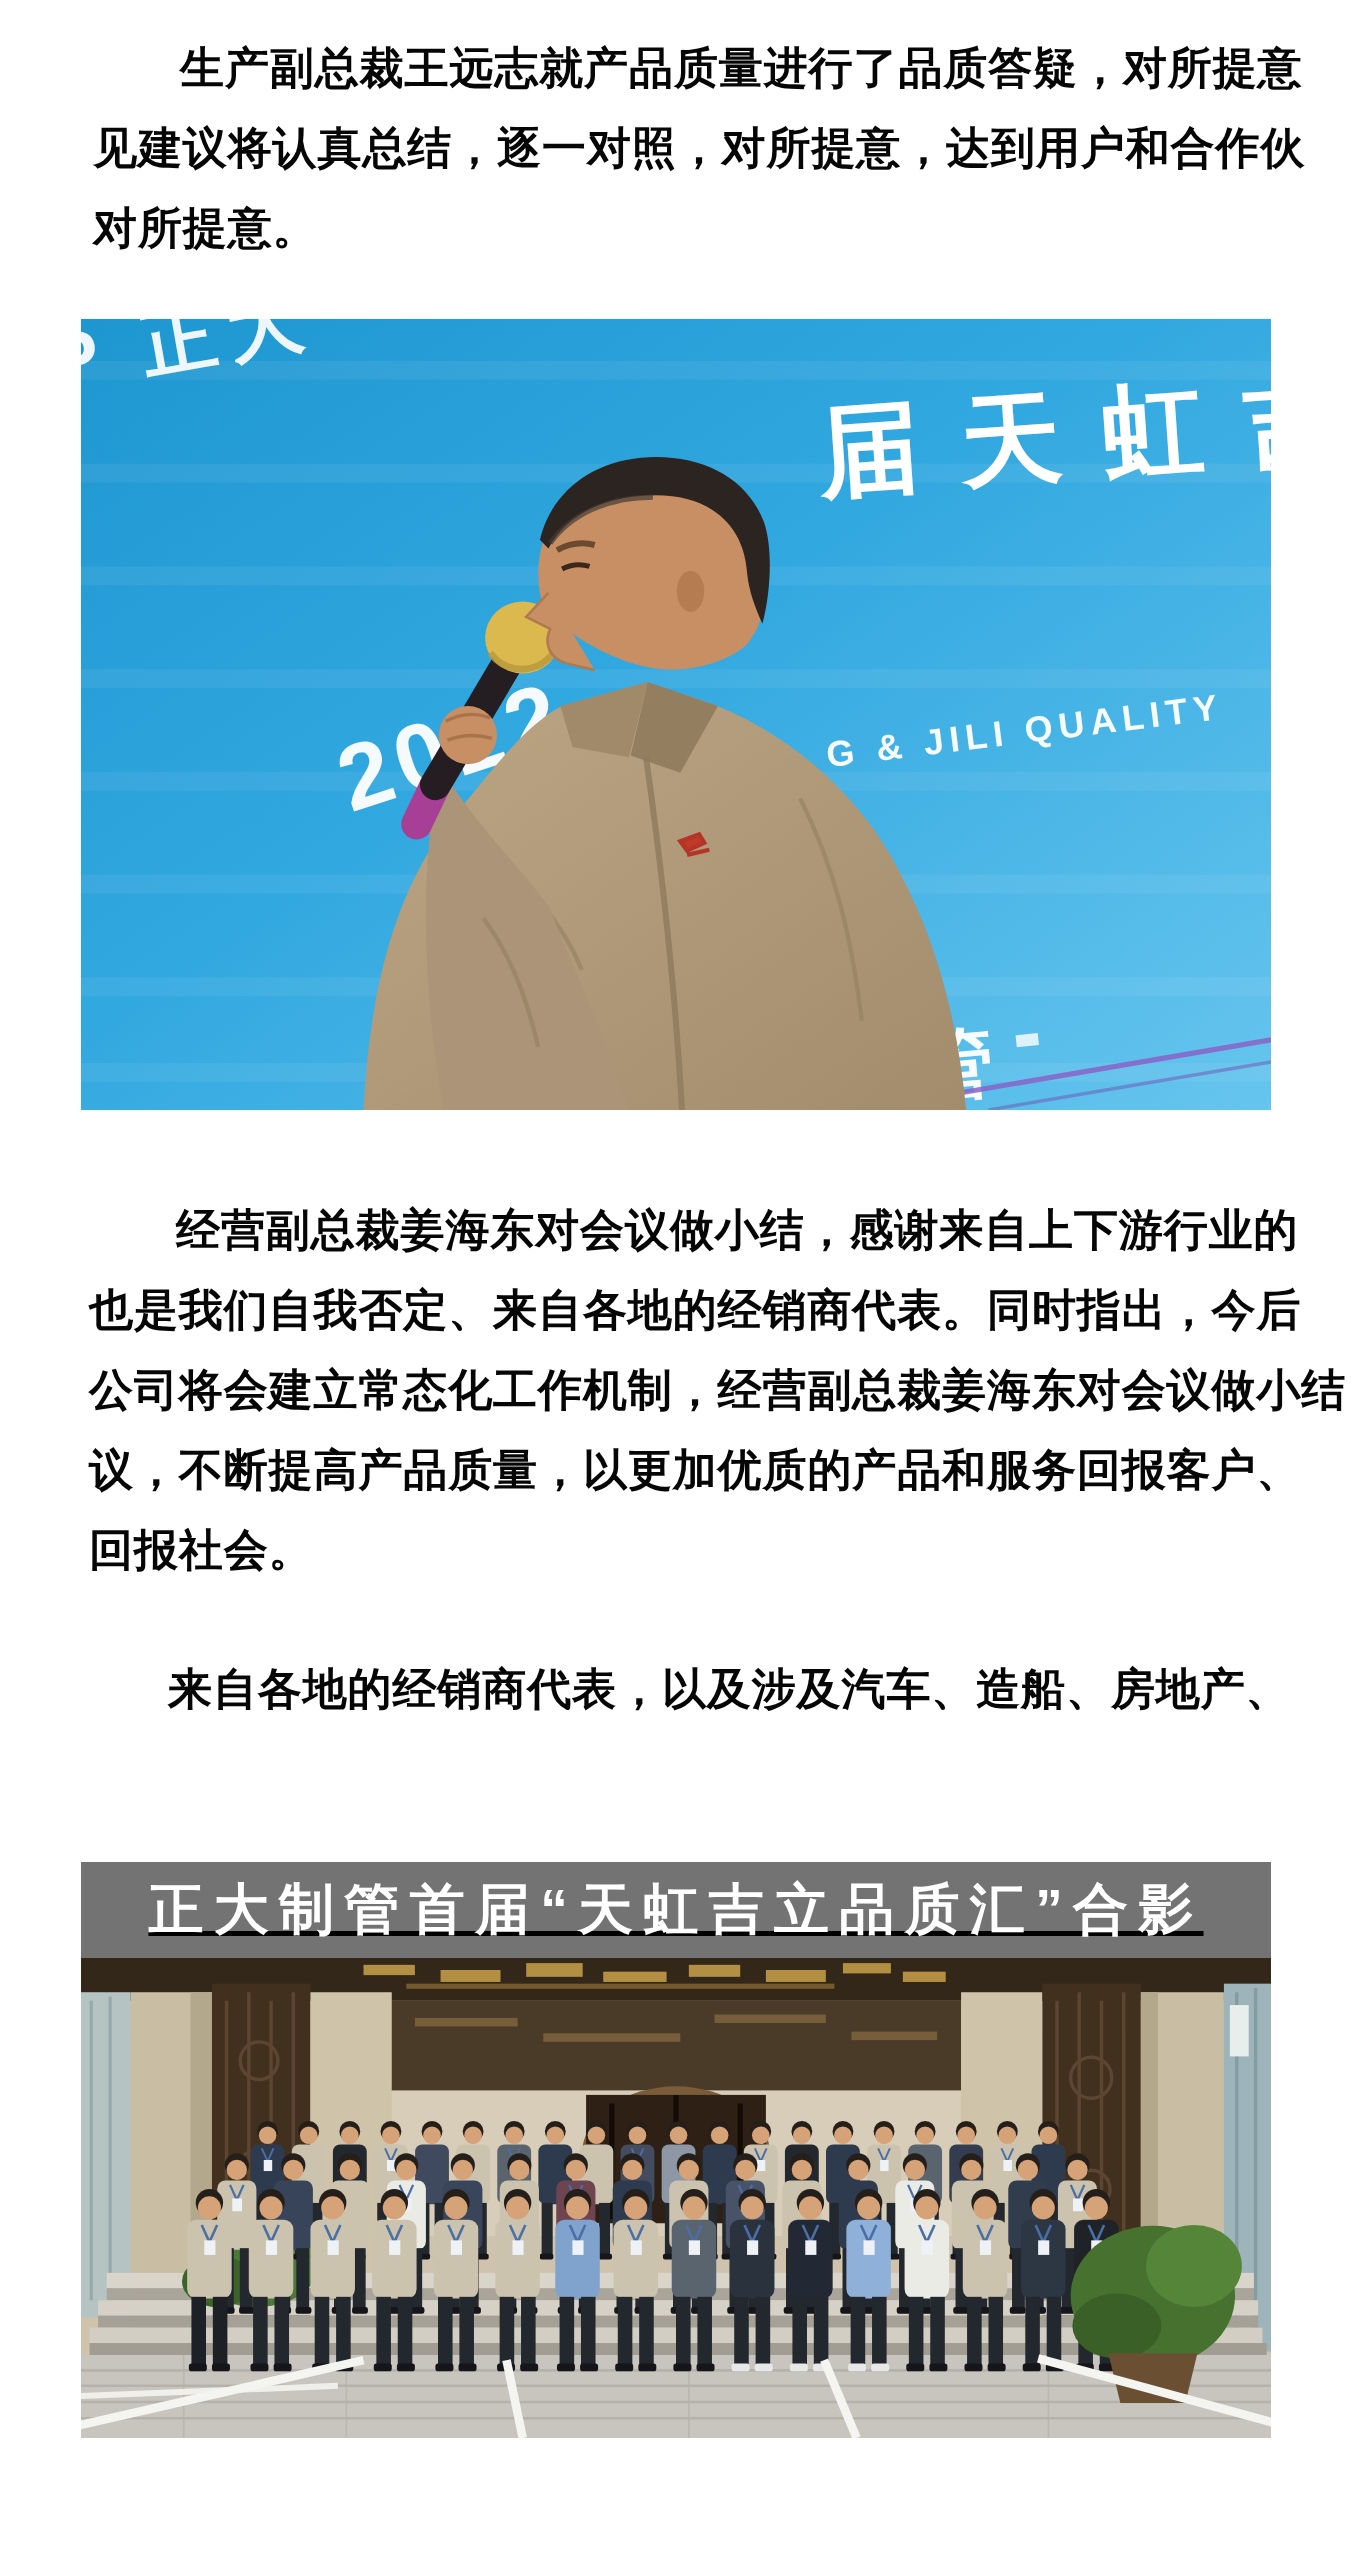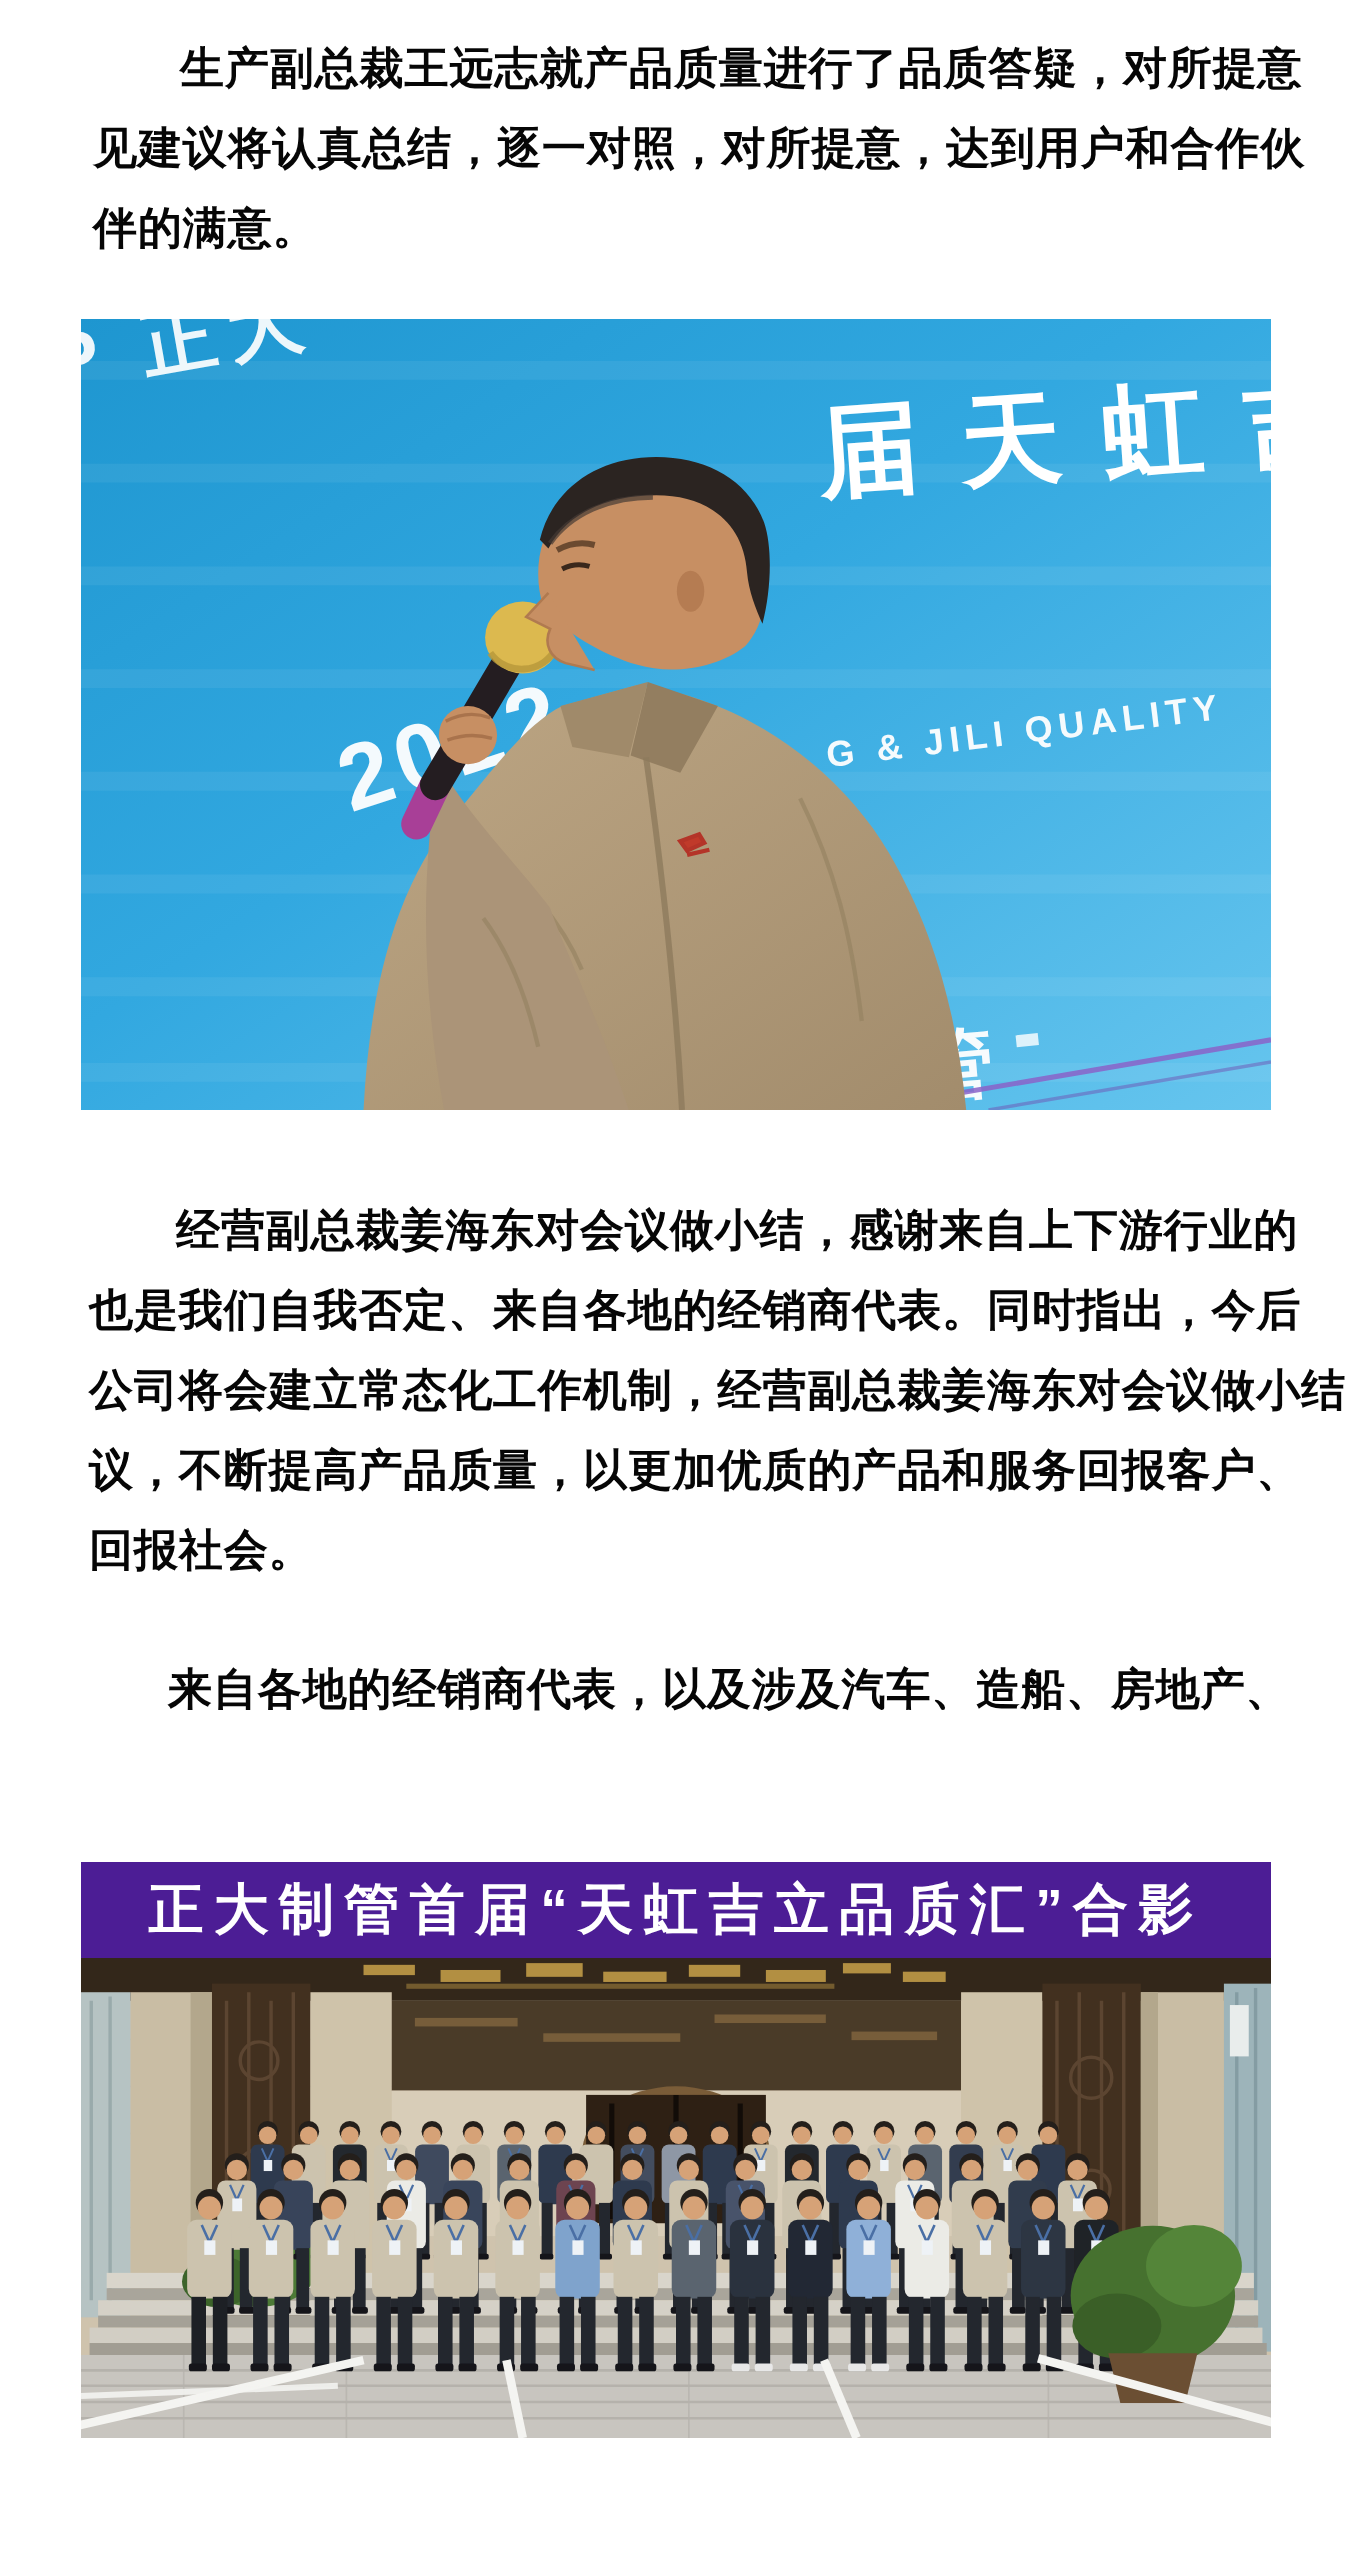--- a/index.html
+++ b/index.html
@@ -20,21 +20,21 @@
   .banner-text{color:#ffffff;font-size:55px;font-weight:700;letter-spacing:10.3px;white-space:nowrap;}
 </style>
 </head>
 <body>
 
 <div class="page">
 
   <div class="para" style="top:28px;margin-left:12px;">
     <div class="line indent">生产副总裁王远志就产品质量进行了品质答疑，对所提意</div>
     <div class="line">见建议将认真总结，逐一对照，对所提意，达到用户和合作伙</div>
-    <div class="line short">伴的满意。</div>
+    <div class="line short">对所提意。</div>
   </div>
 
   <div class="photo" style="top:319px;height:791px;">
     <svg viewBox="0 0 1390 924" preserveAspectRatio="none">
       <defs>
         <linearGradient id="sky" x1="0" y1="0" x2="1" y2="1">
           <stop offset="0" stop-color="#1e96d0"></stop>
           <stop offset="0.45" stop-color="#32a8e0"></stop>
           <stop offset="1" stop-color="#66c5ee"></stop>
         </linearGradient>
@@ -117,21 +117,21 @@
     <div class="line">也是我们自我否定、来自各地的经销商代表。同时指出，今后</div>
     <div class="line">公司将会建立常态化工作机制，经营副总裁姜海东对会议做小结</div>
     <div class="line">议，不断提高产品质量，以更加优质的产品和服务回报客户、</div>
     <div class="line short">回报社会。</div>
   </div>
 
   <div class="para" style="top:1649px;">
     <div class="line indent">来自各地的经销商代表，以及涉及汽车、造船、房地产、</div>
   </div>
 
-  <div class="banner" id="banner" style="background: #4c1d95;">
+  <div class="banner" id="banner" style="background: #737373; text-decoration: underline;">
     <span class="banner-text" style="color: rgb(255, 255, 255);">正大制管首届“天虹吉立品质汇”合影</span>
   </div>
 
   <div class="photo" style="top:1958px;height:480px;">
     <svg id="groupsvg" viewBox="0 0 1390 561" preserveAspectRatio="none">
 
       <rect x="0" y="0" width="1390" height="561" fill="#cfc3ad"></rect>
       <g stroke="#bdb099" stroke-width="2" opacity="0.7">
         <path d="M0 95 H1390 M0 150 H1390 M0 205 H1390 M0 260 H1390 M0 315 H1390"></path>
       </g>

